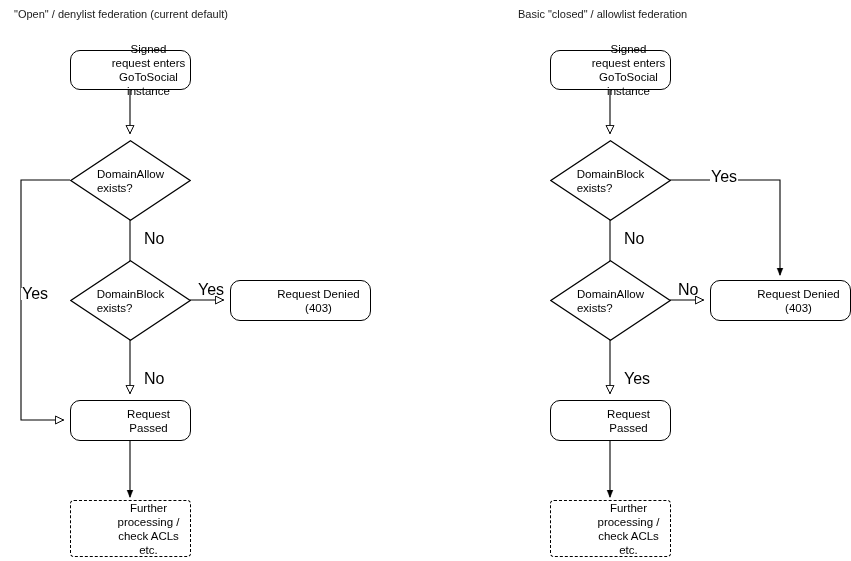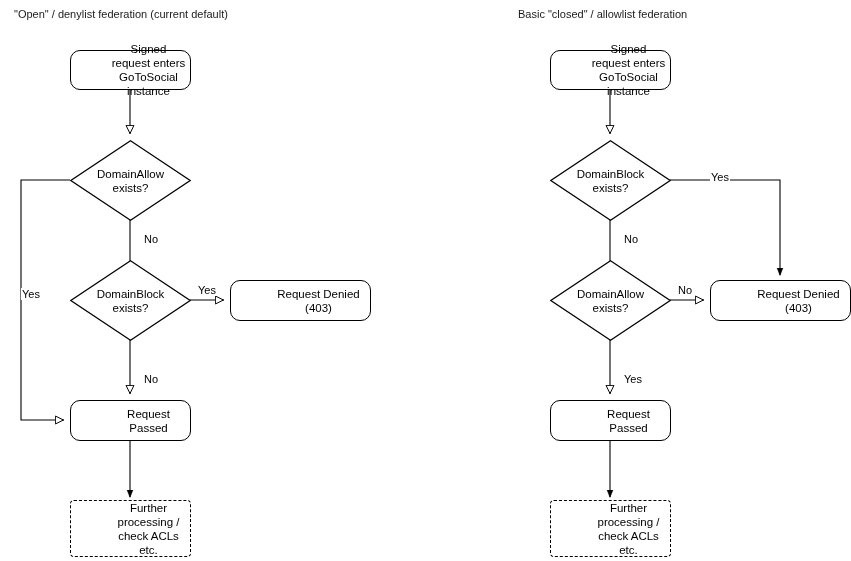--- a/index.html
+++ b/index.html
@@ -66,29 +66,29 @@
     justify-content: center;
   }
   .diamond svg {
     position: absolute;
     left: 0;
     top: 0;
   }
   .diamond .diamond-label {
     position: relative;
     z-index: 2;
-    text-align: center;
+    text-align: left;
     font-size: 11.5px;
     line-height: 14px;
     color: #000000;
     white-space: pre-line;
   }
   .edge-label {
     position: absolute;
-    font-size: 11px;
+    font-size: 16px;
     line-height: 12px;
     color: #000000;
     background: #ffffff;
     padding: 0 1px;
     white-space: nowrap;
   }
 </style>
 </head>
 <body>
 

